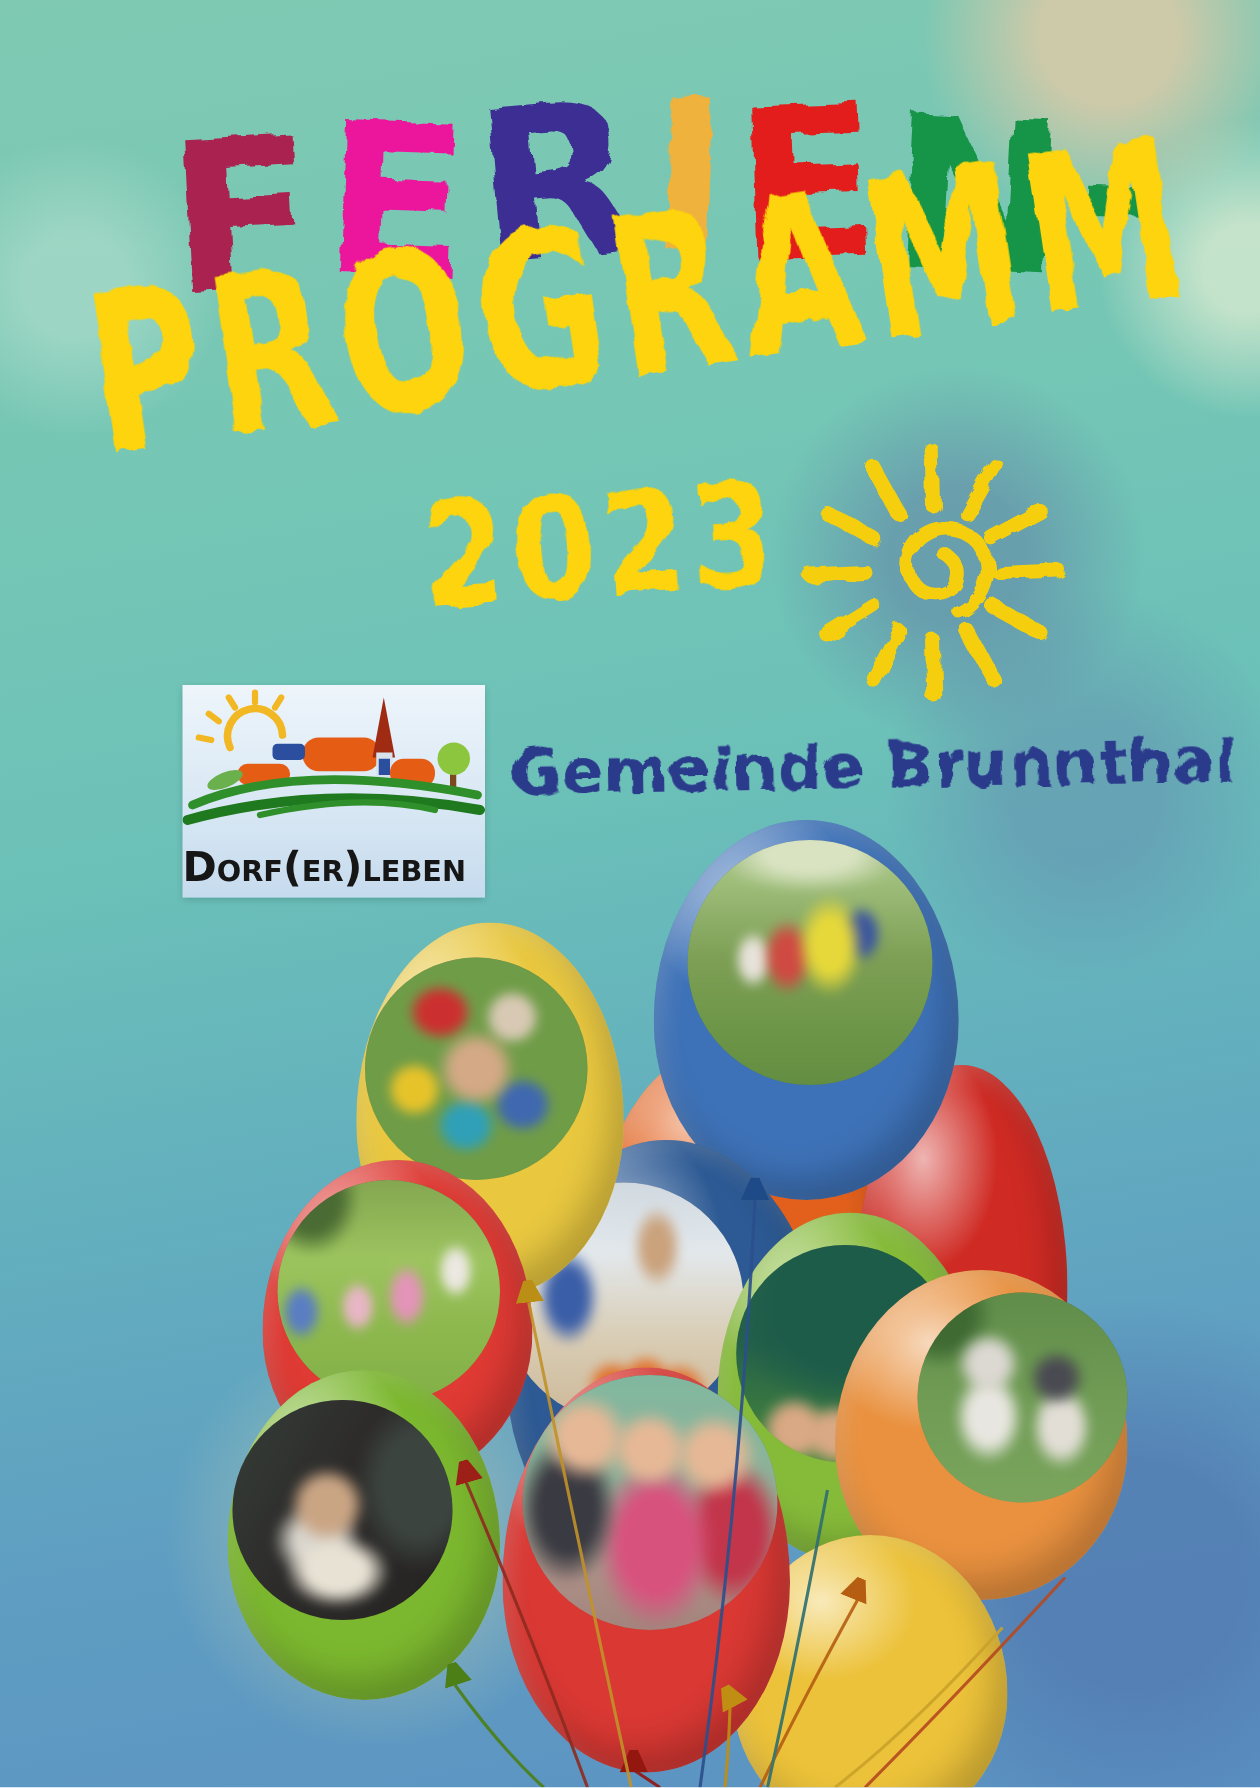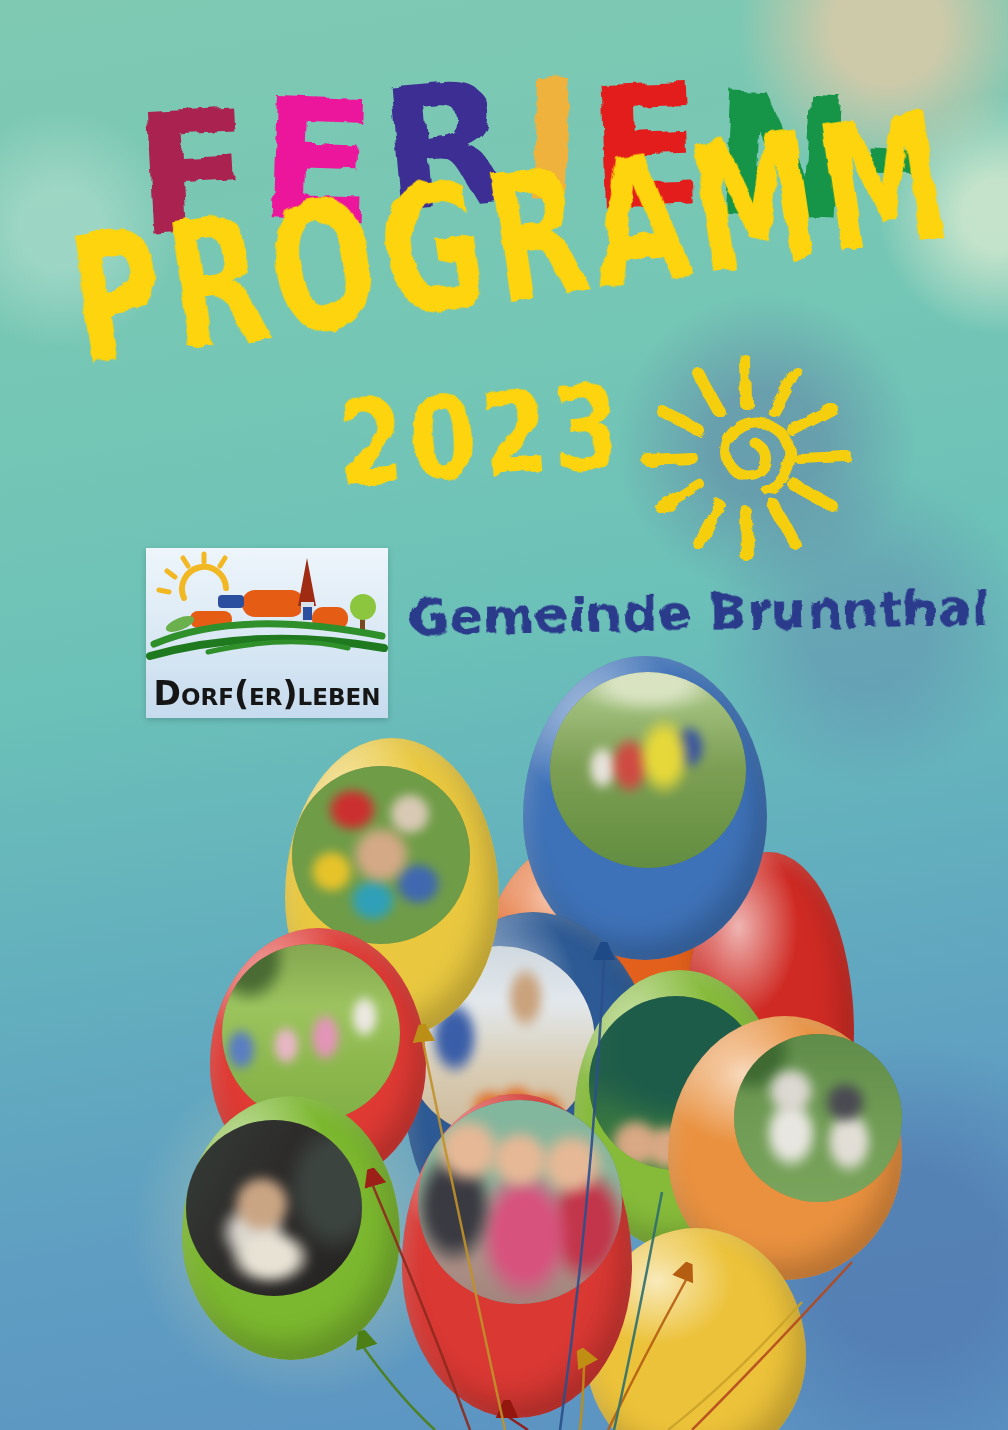--- a/index.html
+++ b/index.html
@@ -34,21 +34,21 @@
   .year{position:absolute;left:338px;top:398px;font-size:96px;font-weight:bold;line-height:1;
     letter-spacing:5px;transform-origin:0 50%;transform:rotate(-4deg) scaleY(1.2);}
   .sun{position:absolute;left:628px;top:348px;}
   .subtitle{position:absolute;left:408px;top:584px;font-size:50px;font-weight:bold;
     transform:rotate(-1deg);white-space:nowrap;}
   
   .logo{position:absolute;left:146px;top:548px;width:242px;height:170px;
     background:linear-gradient(180deg,#eef5fb 0%,#d9e8f4 55%,#c6dbee 100%);
     box-shadow:0 2px 6px rgba(0,0,0,.18);}
   .logo-art{position:absolute;left:0;top:2px;}
-  .logo-text{position:absolute;left:0;right:0;bottom:8px;text-align:center;
+  .logo-text{position:absolute;left:0;right:0;bottom:8px;
     font-variant:small-caps;font-weight:bold;font-size:33px;line-height:1;color:#161616;
     font-family:"DejaVu Sans",sans-serif;letter-spacing:0px;}
   
   .balloon{position:absolute;}
   .bbody{position:absolute;inset:0;border-radius:50% 50% 50% 50% / 53% 53% 47% 47%;
     background:
       radial-gradient(ellipse 50% 38% at 32% 22%, rgba(255,255,255,.65), rgba(255,255,255,0) 70%),
       radial-gradient(ellipse 120% 115% at 48% 40%, var(--bc) 52%, var(--bcd) 96%);
     box-shadow:inset -10px -16px 28px rgba(0,0,0,.22), inset 6px 8px 18px rgba(255,255,255,.18);}
   .photo{position:absolute;border-radius:50%;overflow:hidden;

